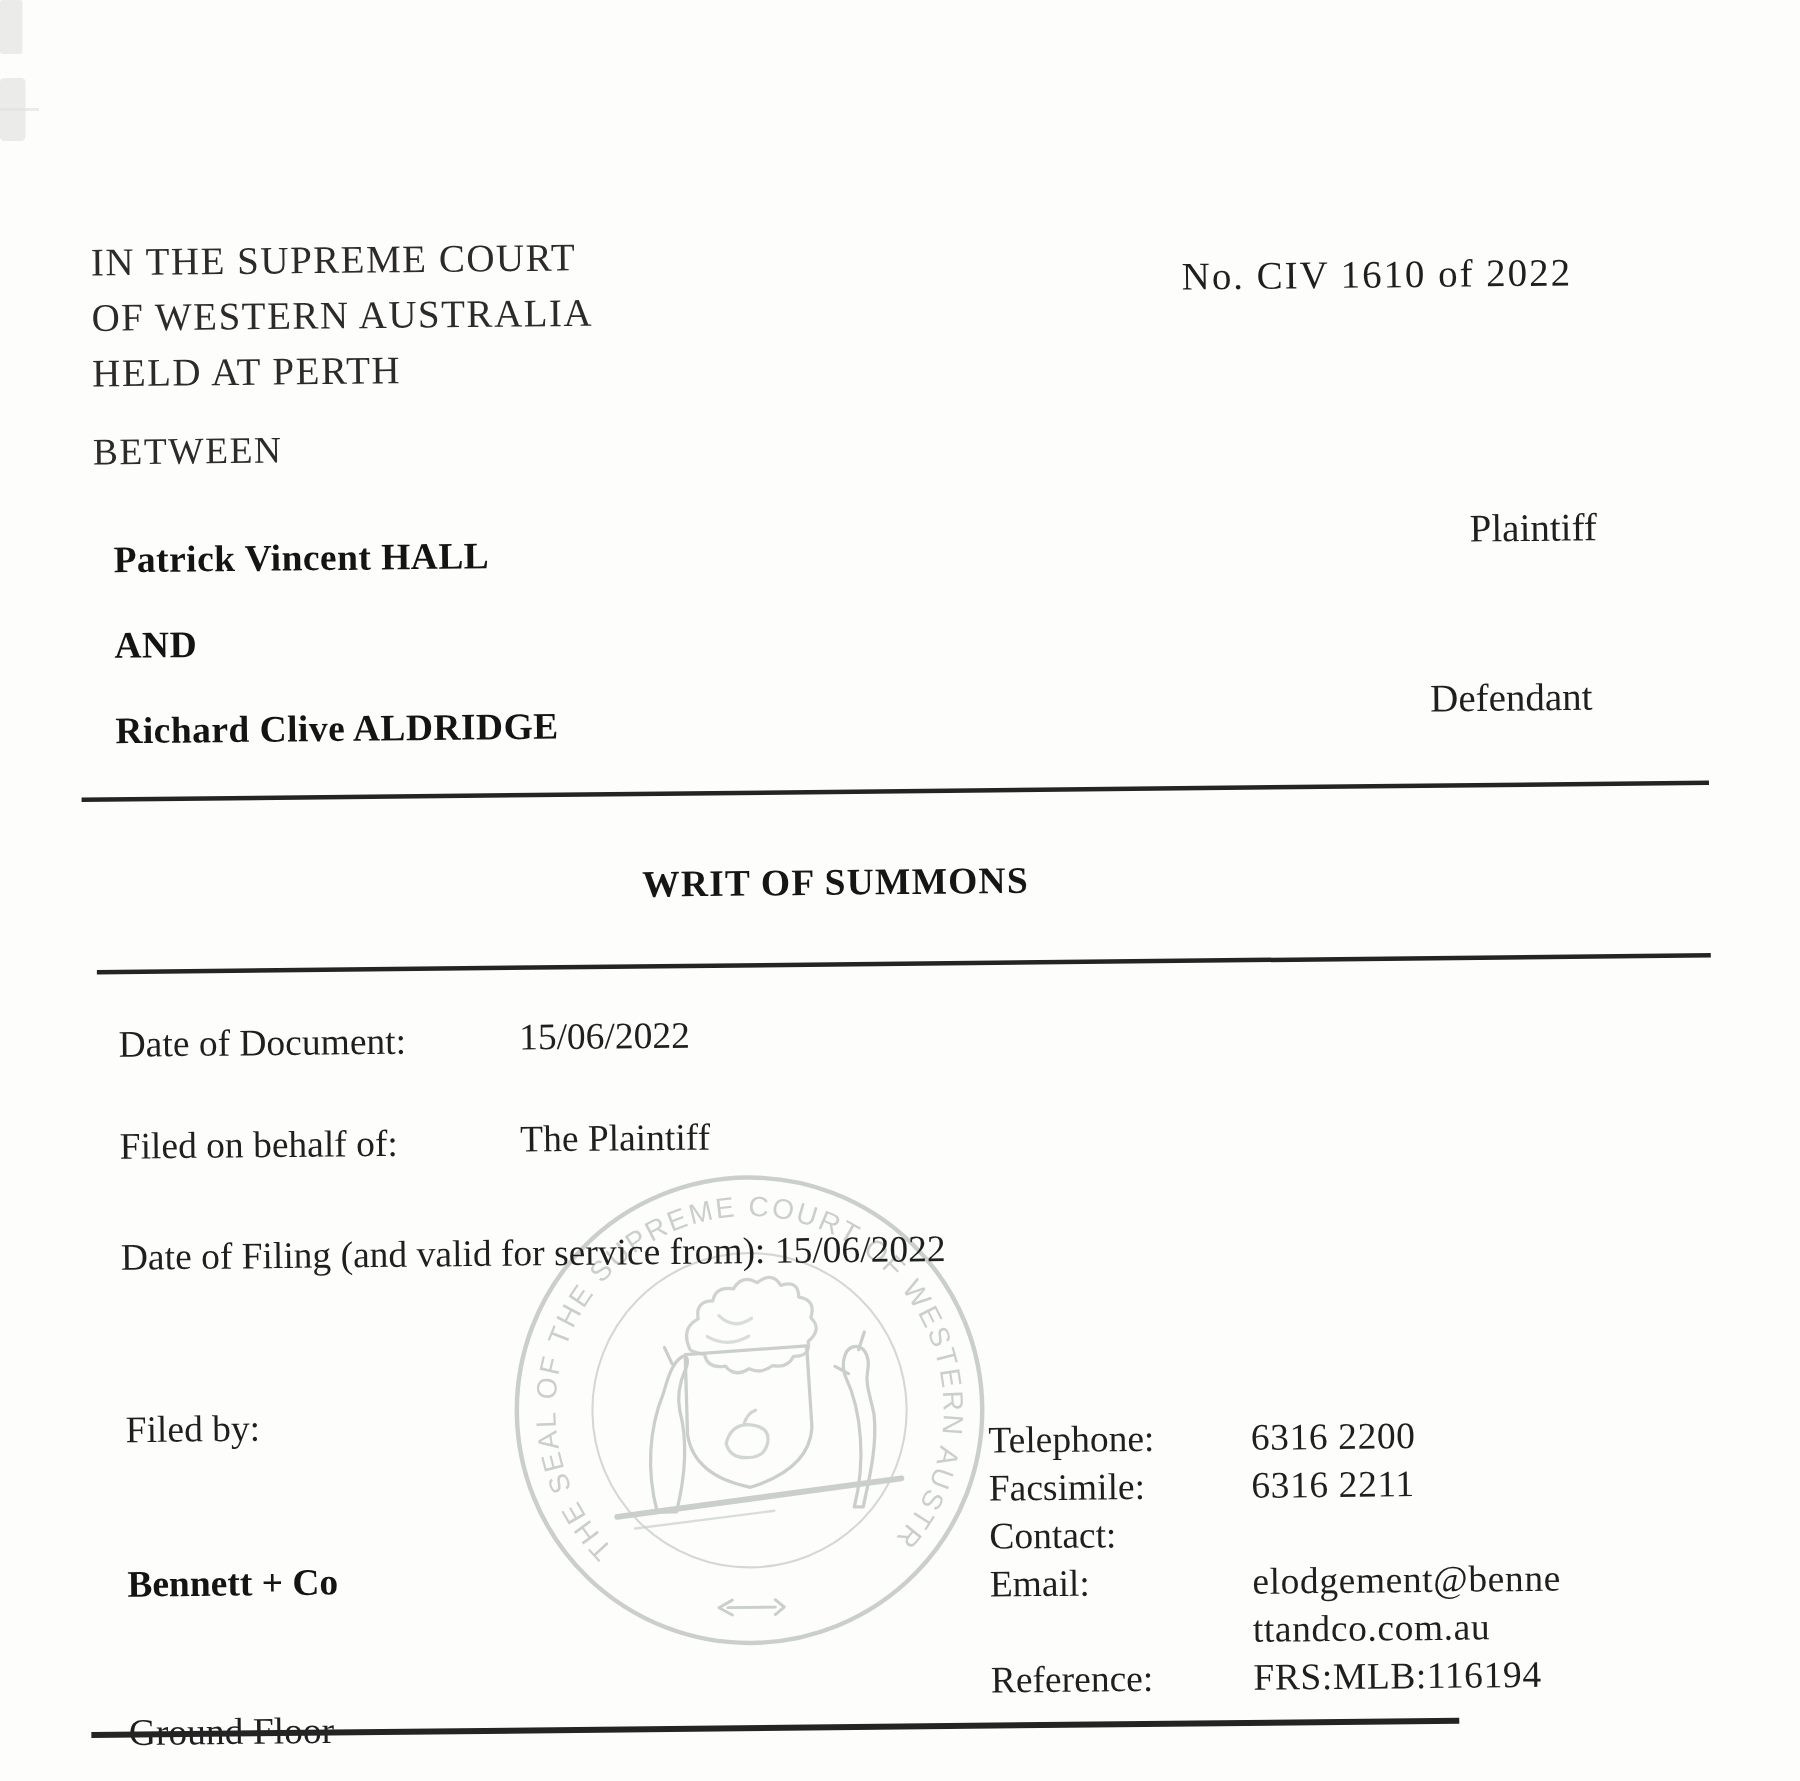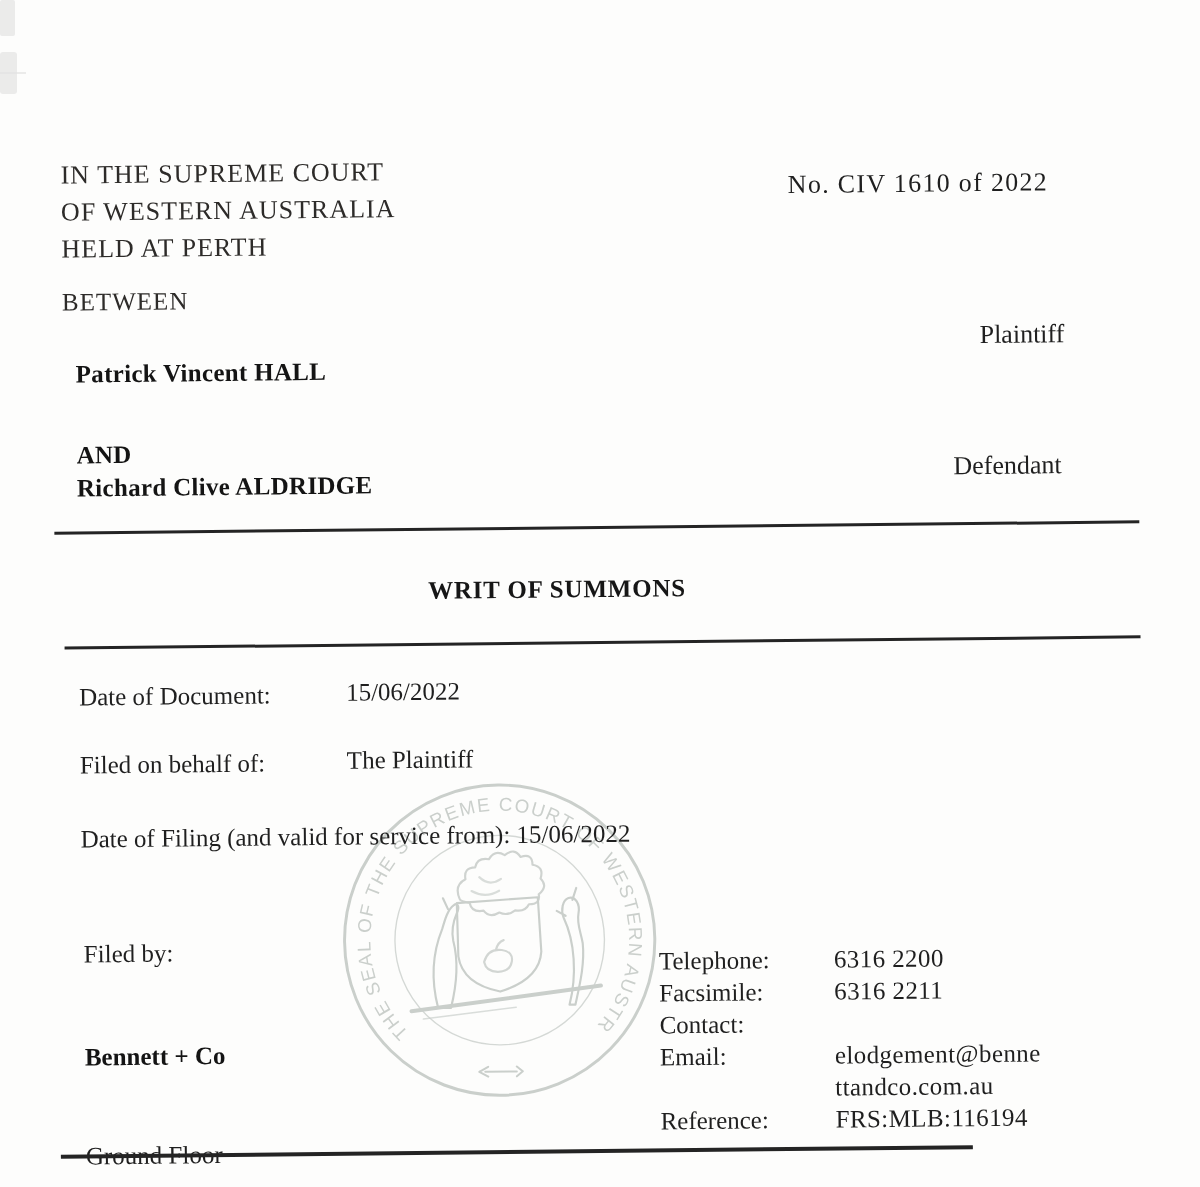--- a/index.html
+++ b/index.html
@@ -52,22 +52,22 @@
   <div class="abs court-header caps">
     <div>IN THE SUPREME COURT</div>
     <div>OF WESTERN AUSTRALIA</div>
     <div>HELD AT PERTH</div>
   </div>
 
   <div class="abs case-number">No. CIV 1610 of 2022</div>
 
   <div class="abs between caps">BETWEEN</div>
   <div class="abs party-name" style="top:355px;">Patrick Vincent HALL</div>
-  <div class="abs role" style="right:133px; top:324px;margin-left:12px;">Plaintiff</div>
-  <div class="abs party-name" style="top:436px;text-align:center;">AND</div>
+  <div class="abs role" style="right:133px; top:342px;margin-left:12px;">Plaintiff</div>
+  <div class="abs party-name" style="top:412px;text-align:center;">AND</div>
   <div class="abs party-name" style="top:469px;">Richard Clive ALDRIDGE</div>
   <div class="abs role" style="right:137px; top:455px;">Defendant</div>
 
   <div class="rule" style="left:55px; top:526px; width:1085px;"></div>
   <div class="abs doc-title">WRIT OF SUMMONS</div>
   <div class="rule" style="left:64px; top:641px; width:1076px;"></div>
 
   <div class="abs detail-label" style="top:678px;">Date of Document:</div>
   <div class="abs detail-value" style="top:676px;">15/06/2022</div>
   <div class="abs detail-label" style="top:746px;">Filed on behalf of:</div>

